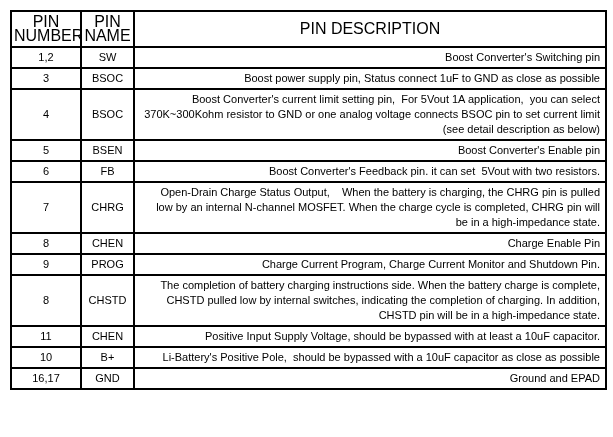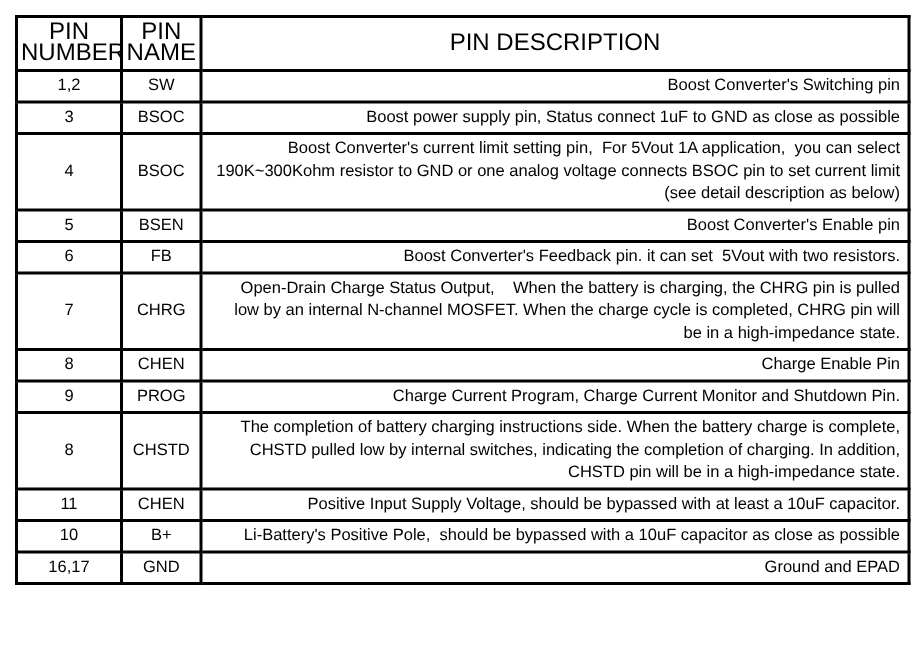--- a/index.html
+++ b/index.html
@@ -82,21 +82,21 @@
         <td class="cell-desc">Boost Converter's Switching pin</td>
       </tr>
       <tr class="row-single">
         <td class="cell-number">3</td>
         <td class="cell-name">BSOC</td>
         <td class="cell-desc">Boost power supply pin, Status connect 1uF to GND as close as possible</td>
       </tr>
       <tr>
         <td class="cell-number">4</td>
         <td class="cell-name">BSOC</td>
-        <td class="cell-desc">Boost Converter's current limit setting pin,  For 5Vout 1A application,  you can select 190K~300Kohm resistor to GND or one analog voltage connects BSOC pin to set current limit (see detail description as below)</td>
+        <td class="cell-desc">Boost Converter's current limit setting pin,  For 5Vout 1A application,  you can select 370K~300Kohm resistor to GND or one analog voltage connects BSOC pin to set current limit (see detail description as below)</td>
       </tr>
       <tr class="row-single">
         <td class="cell-number">5</td>
         <td class="cell-name">BSEN</td>
         <td class="cell-desc">Boost Converter's Enable pin</td>
       </tr>
       <tr class="row-single">
         <td class="cell-number">6</td>
         <td class="cell-name">FB</td>
         <td class="cell-desc">Boost Converter's Feedback pin. it can set  5Vout with two resistors.</td>

